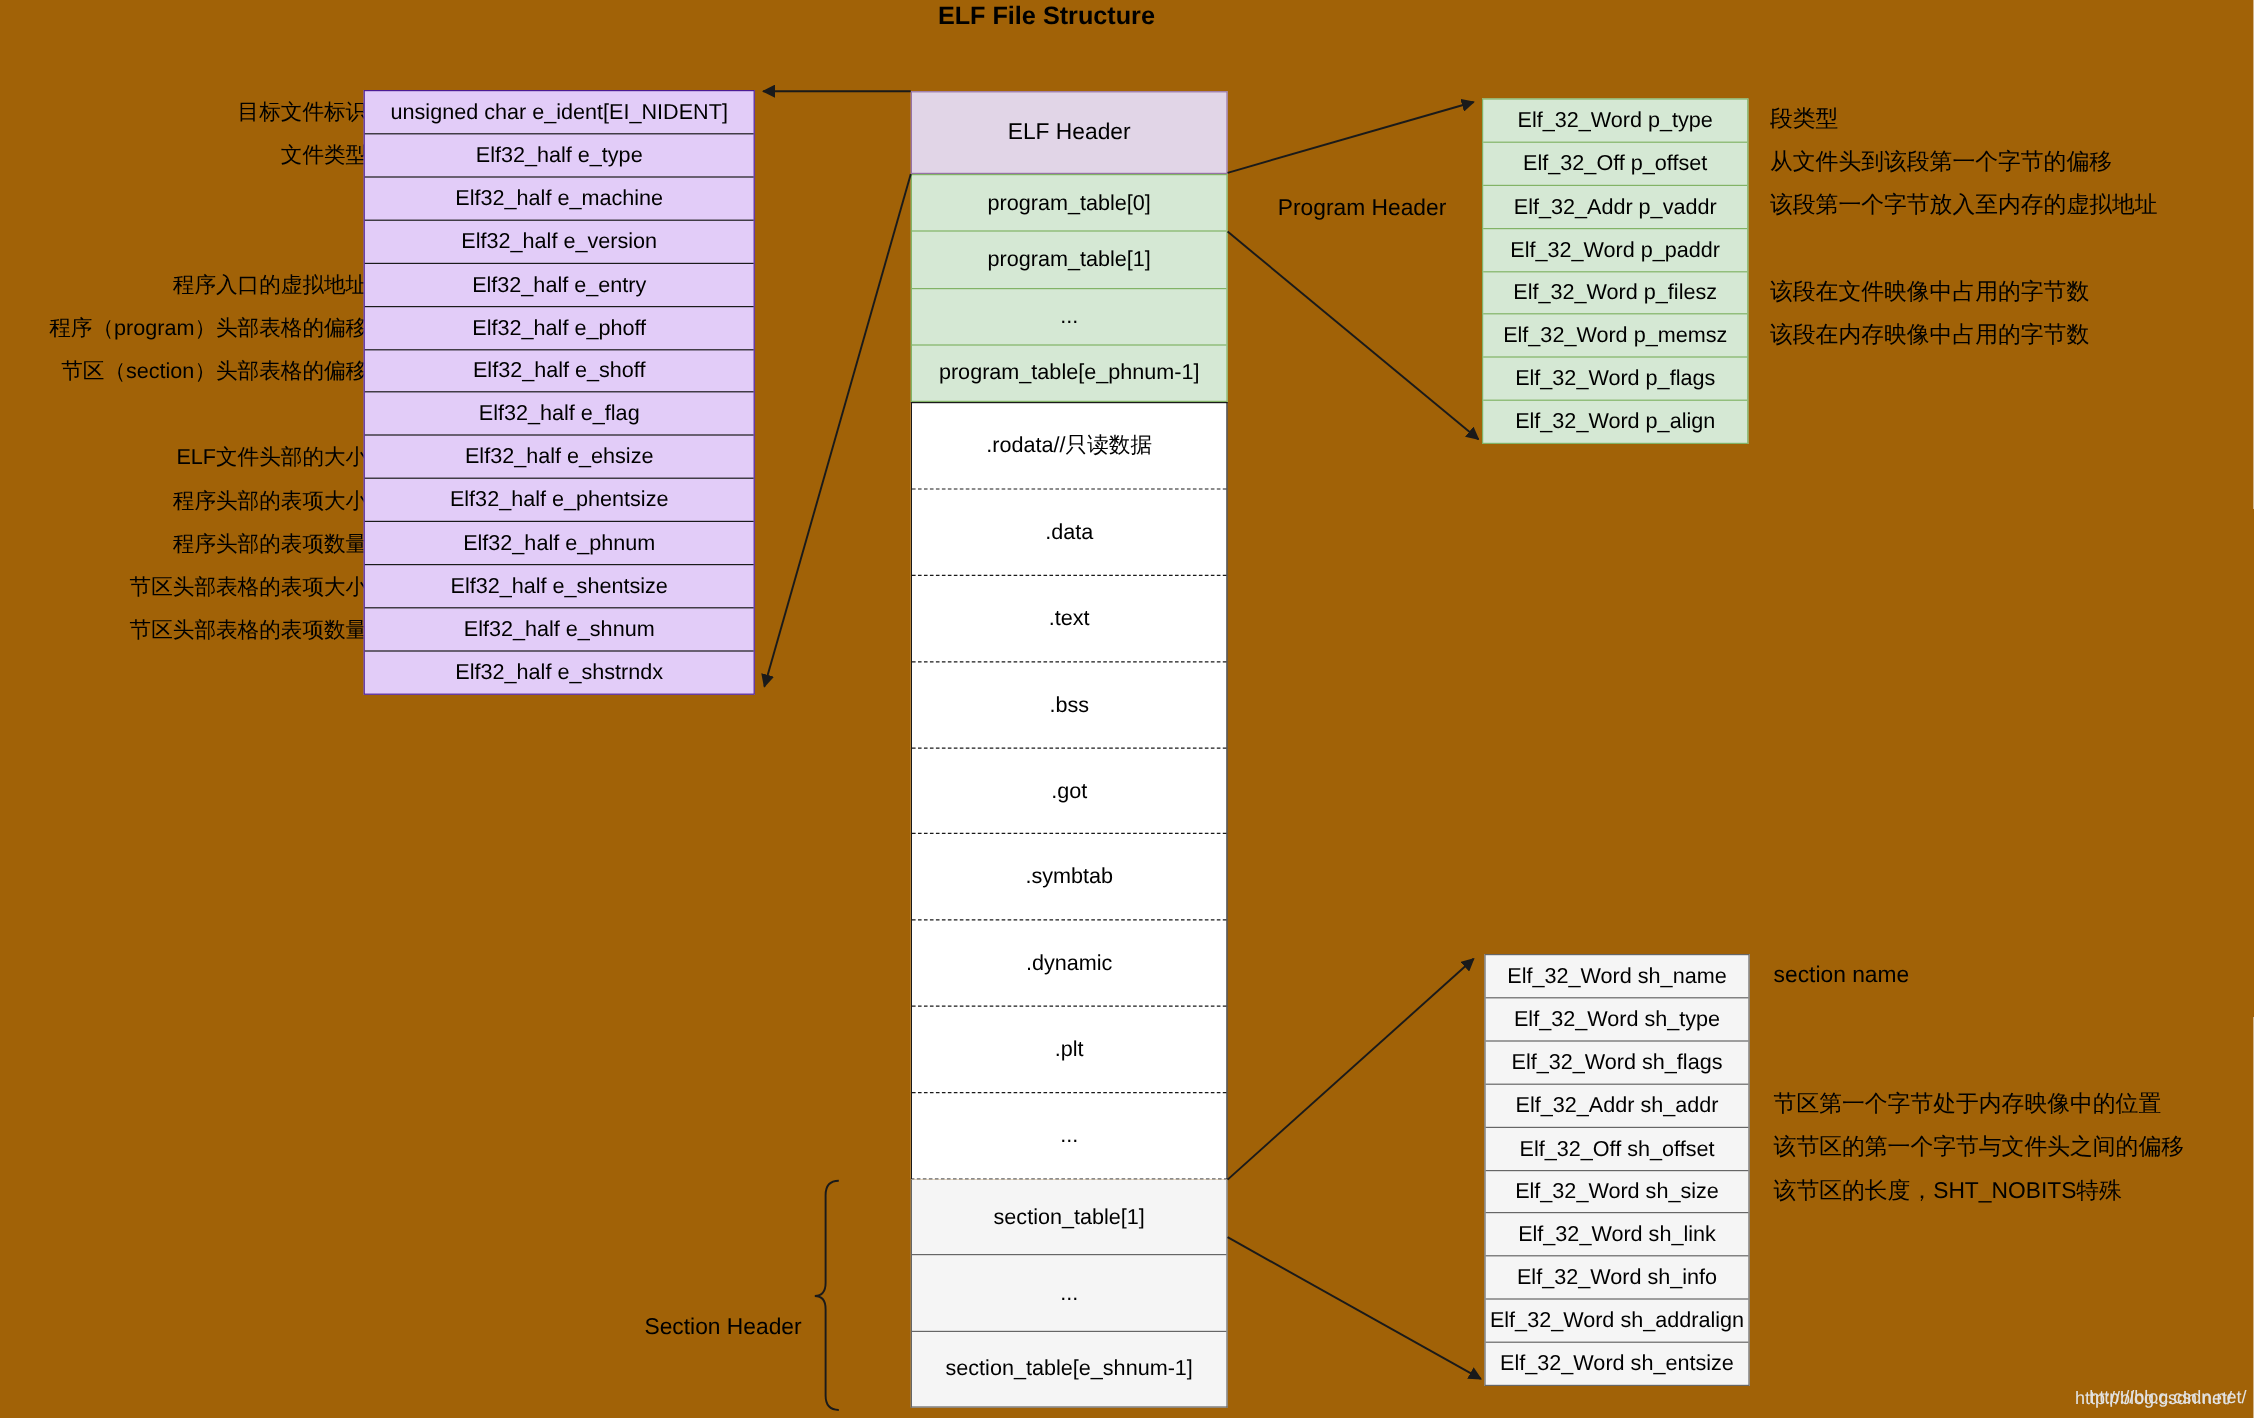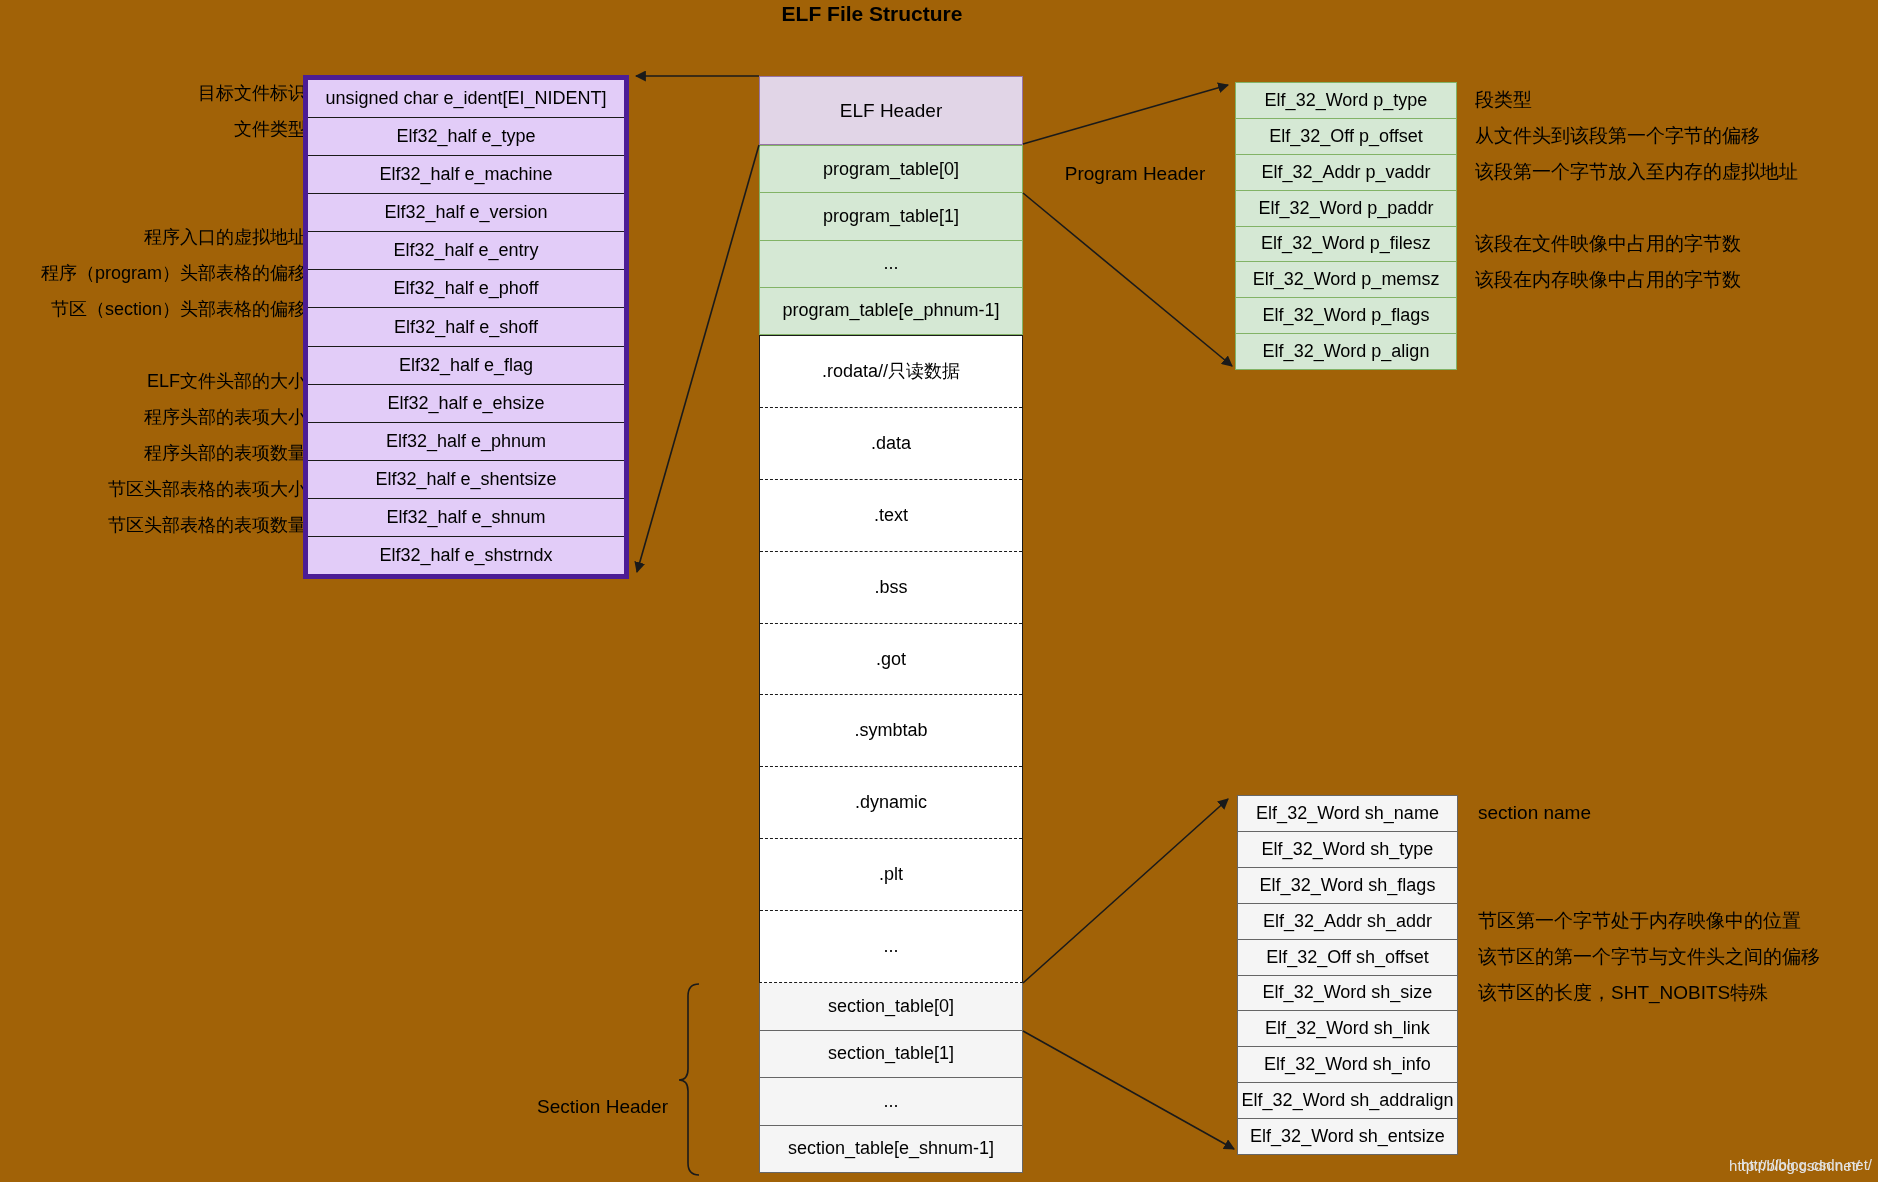--- a/index.html
+++ b/index.html
@@ -8,21 +8,21 @@
     font-family:"Liberation Sans","DejaVu Sans",sans-serif;color:#000;
   }
   .abs{position:absolute;}
   #title{left:622px;top:2px;width:500px;text-align:center;font-size:21px;font-weight:bold;}
 
   
   .tbl{display:flex;flex-direction:column;box-sizing:border-box;}
   .tbl .row{flex:1;display:flex;align-items:center;justify-content:center;font-size:18px;white-space:nowrap;}
 
   
-  #left-table{left:303px;top:75px;width:326px;height:504px;border:5px solid #4c1d95;background:var(--purple_light);}
+  #left-table{left:303px;top:75px;width:326px;height:504px;border:1px solid #4c1d95;background:var(--purple_light);}
   #left-table .row + .row{border-top:1px solid #1a1a1a;}
 
   
   .lab{position:absolute;left:0;width:270px;height:36px;line-height:36px;text-align:right;font-size:18px;white-space:nowrap;margin-left:36px;}
 
   
   #elf-header-box{left:759px;top:76px;width:264px;height:69px;border:1px solid var(--purple_stroke);background:var(--purple_header);
     display:flex;align-items:center;justify-content:center;font-size:19px;box-sizing:border-box;}
   #program-table{left:759px;top:145px;width:264px;height:190px;border:1px solid var(--green_stroke);background:var(--green_fill);}
   #program-table .row + .row{border-top:1px solid var(--green_stroke);}
@@ -74,20 +74,21 @@
 
   <div class="row">unsigned char e_ident[EI_NIDENT]</div>
       <div class="row">Elf32_half e_type</div>
       <div class="row">Elf32_half e_machine</div>
       <div class="row">Elf32_half e_version</div>
       <div class="row">Elf32_half e_entry</div>
       <div class="row">Elf32_half e_phoff</div>
       <div class="row">Elf32_half e_shoff</div>
       <div class="row">Elf32_half e_flag</div>
       <div class="row">Elf32_half e_ehsize</div>
+      <div class="row">Elf32_half e_phentsize</div>
       <div class="row">Elf32_half e_phnum</div>
       <div class="row">Elf32_half e_shentsize</div>
       <div class="row">Elf32_half e_shnum</div>
       <div class="row">Elf32_half e_shstrndx</div>
     </div>
 
   <div class="abs" id="elf-header-box">ELF Header</div>
   <div class="tbl abs" id="program-table">
 
   <div class="row">program_table[0]</div>
@@ -102,21 +103,20 @@
       <div class="row">.text</div>
       <div class="row">.bss</div>
       <div class="row">.got</div>
       <div class="row">.symbtab</div>
       <div class="row">.dynamic</div>
       <div class="row">.plt</div>
       <div class="row">...</div>
     </div>
   <div class="tbl abs" id="section-table">
 
-  <div class="row">section_table[0]</div>
       <div class="row">section_table[1]</div>
       <div class="row">...</div>
       <div class="row">section_table[e_shnum-1]</div>
     </div>
 
   <div class="abs" id="program-header-label">Program Header</div>
   <div class="abs" id="section-header-label">Section Header</div>
 
   <div class="tbl abs" id="ph-table">
 

